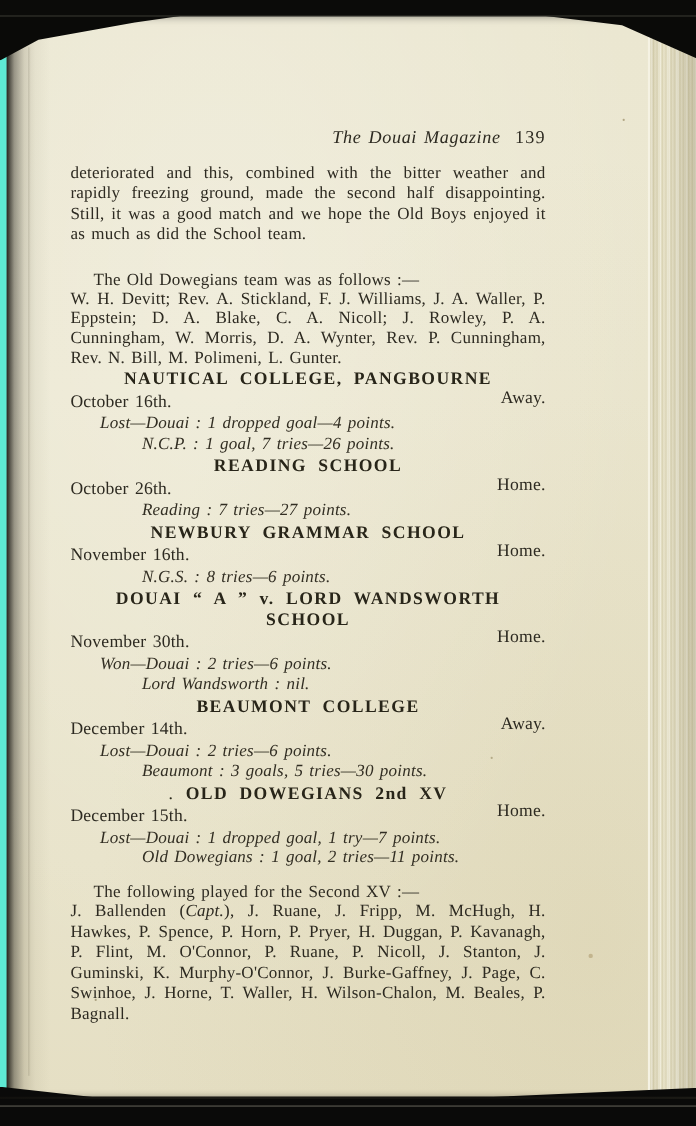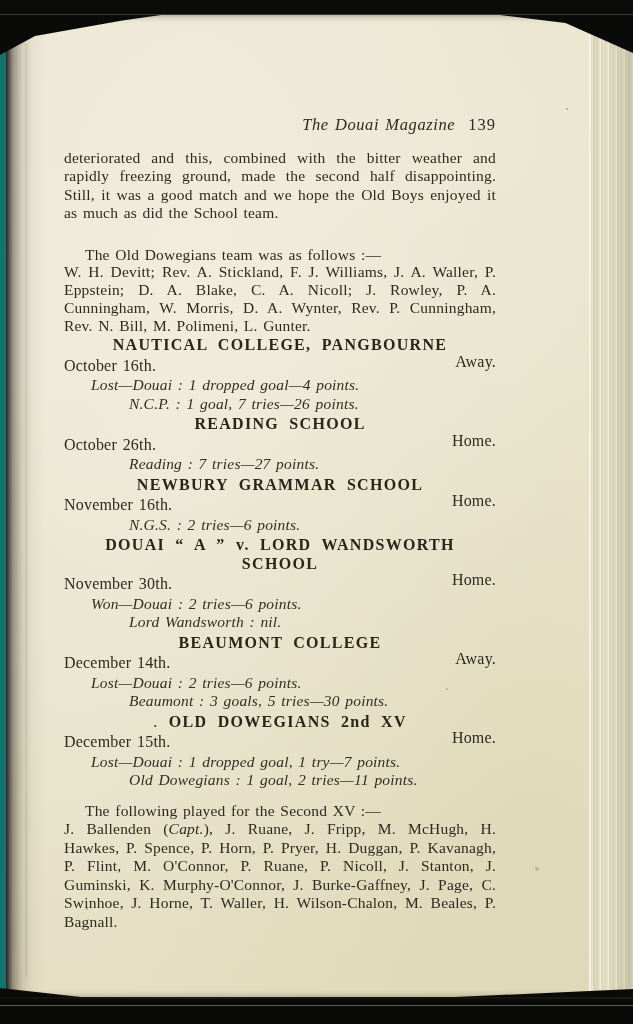--- a/index.html
+++ b/index.html
@@ -5,21 +5,21 @@
   html, body {
     margin: 0; padding: 0;
     width: 633px; height: 1024px;
     background: #060605;
     overflow: hidden;
     font-family: "Liberation Serif", serif;
   }
   .book {
     position: relative;
     width: 633px; height: 1024px;
-    background: #0f766e;
+    background: #5eead4;
   }
   
   .page {
     position: absolute;
     left: 6px; right: 0; top: 13px; bottom: 26px;
     background:
       radial-gradient(ellipse at 30% 25%, rgba(255,255,255,0.22), rgba(255,255,255,0) 65%),
       radial-gradient(ellipse at 85% 85%, rgba(190,175,120,0.18), rgba(190,175,120,0) 60%),
       linear-gradient(180deg, #ebe7d1 0%, #ece8d2 35%, #e8e3ca 78%, #e5dfc4 100%);
     border-top-left-radius: 34px 26px;
@@ -192,21 +192,21 @@
         </div>
         <div class="result l2">Reading : 7 tries—27 points.</div>
       </section>
 
       <section class="match">
         <h3 class="match-heading">NEWBURY GRAMMAR SCHOOL</h3>
         <div class="match-meta">
           <span class="match-date">November 16th.</span>
           <span class="match-venue">Home.</span>
         </div>
-        <div class="result l2">N.G.S. : 2 tries—6 points.</div>
+        <div class="result l2">N.G.S. : 8 tries—6 points.</div>
       </section>
 
       <section class="match">
         <h3 class="match-heading">DOUAI “ A ” v. LORD WANDSWORTH SCHOOL</h3>
         <div class="match-meta">
           <span class="match-date">November 30th.</span>
           <span class="match-venue">Home.</span>
         </div>
         <div class="result l1">Won—Douai : 2 tries—6 points.</div>
         <div class="result l2">Lord Wandsworth : nil.</div>

